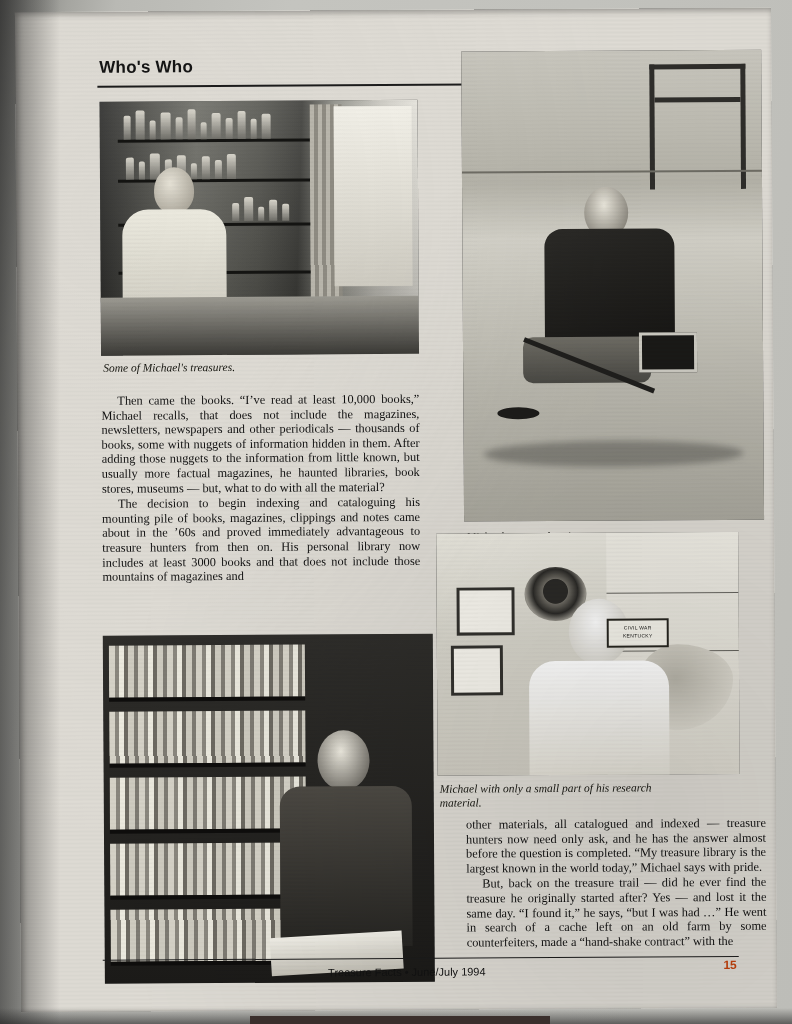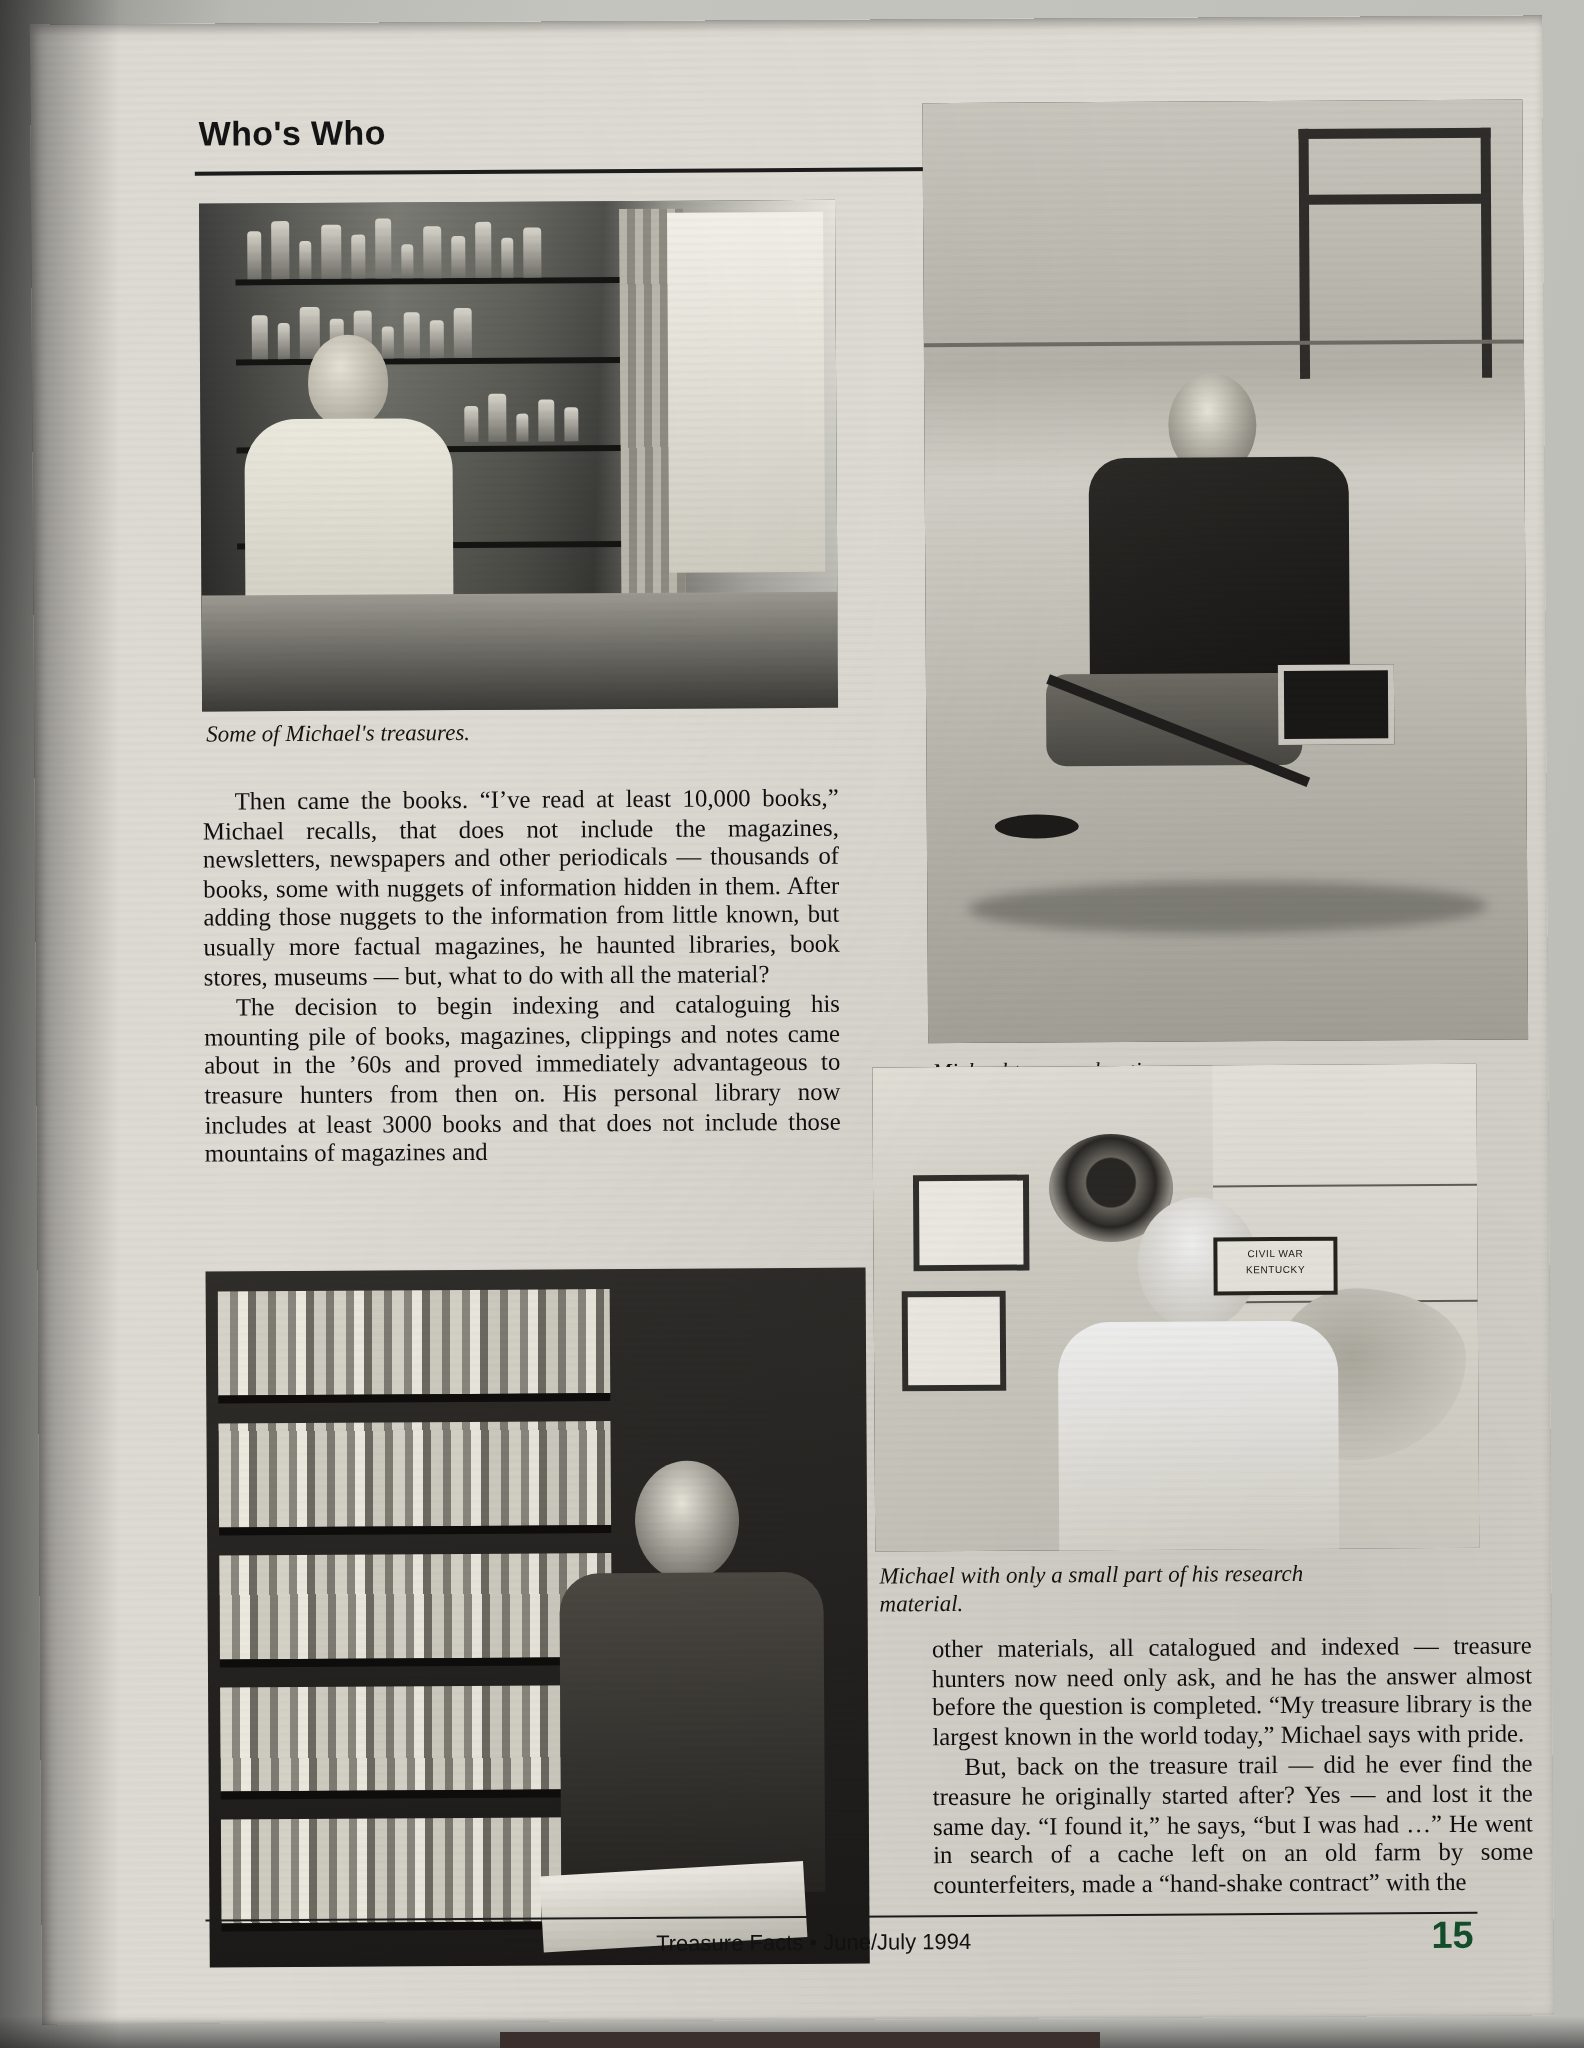--- a/index.html
+++ b/index.html
@@ -264,22 +264,22 @@
     text-align: center;
     font-family: "Liberation Sans", sans-serif;
     font-size: 11px;
     color: #121212;
   }
   .page-num {
     position: absolute;
     right: 10px; top: 926px;
     font-family: "Liberation Sans", sans-serif;
     font-weight: bold;
-    font-size: 19px;
-    color: #14532d;
+    font-size: 12px;
+    color: #c2410c;
   }
 
   
   #bottom-edge {
     position:absolute; left:0; bottom:0; width:100%; height:16px;
     background: linear-gradient(180deg, rgba(0,0,0,0), rgba(30,30,30,.6));
   }
   #strip {
     position:absolute; left: 250px; bottom: 0; width: 300px; height: 8px;
     background: #3a2f2c;

